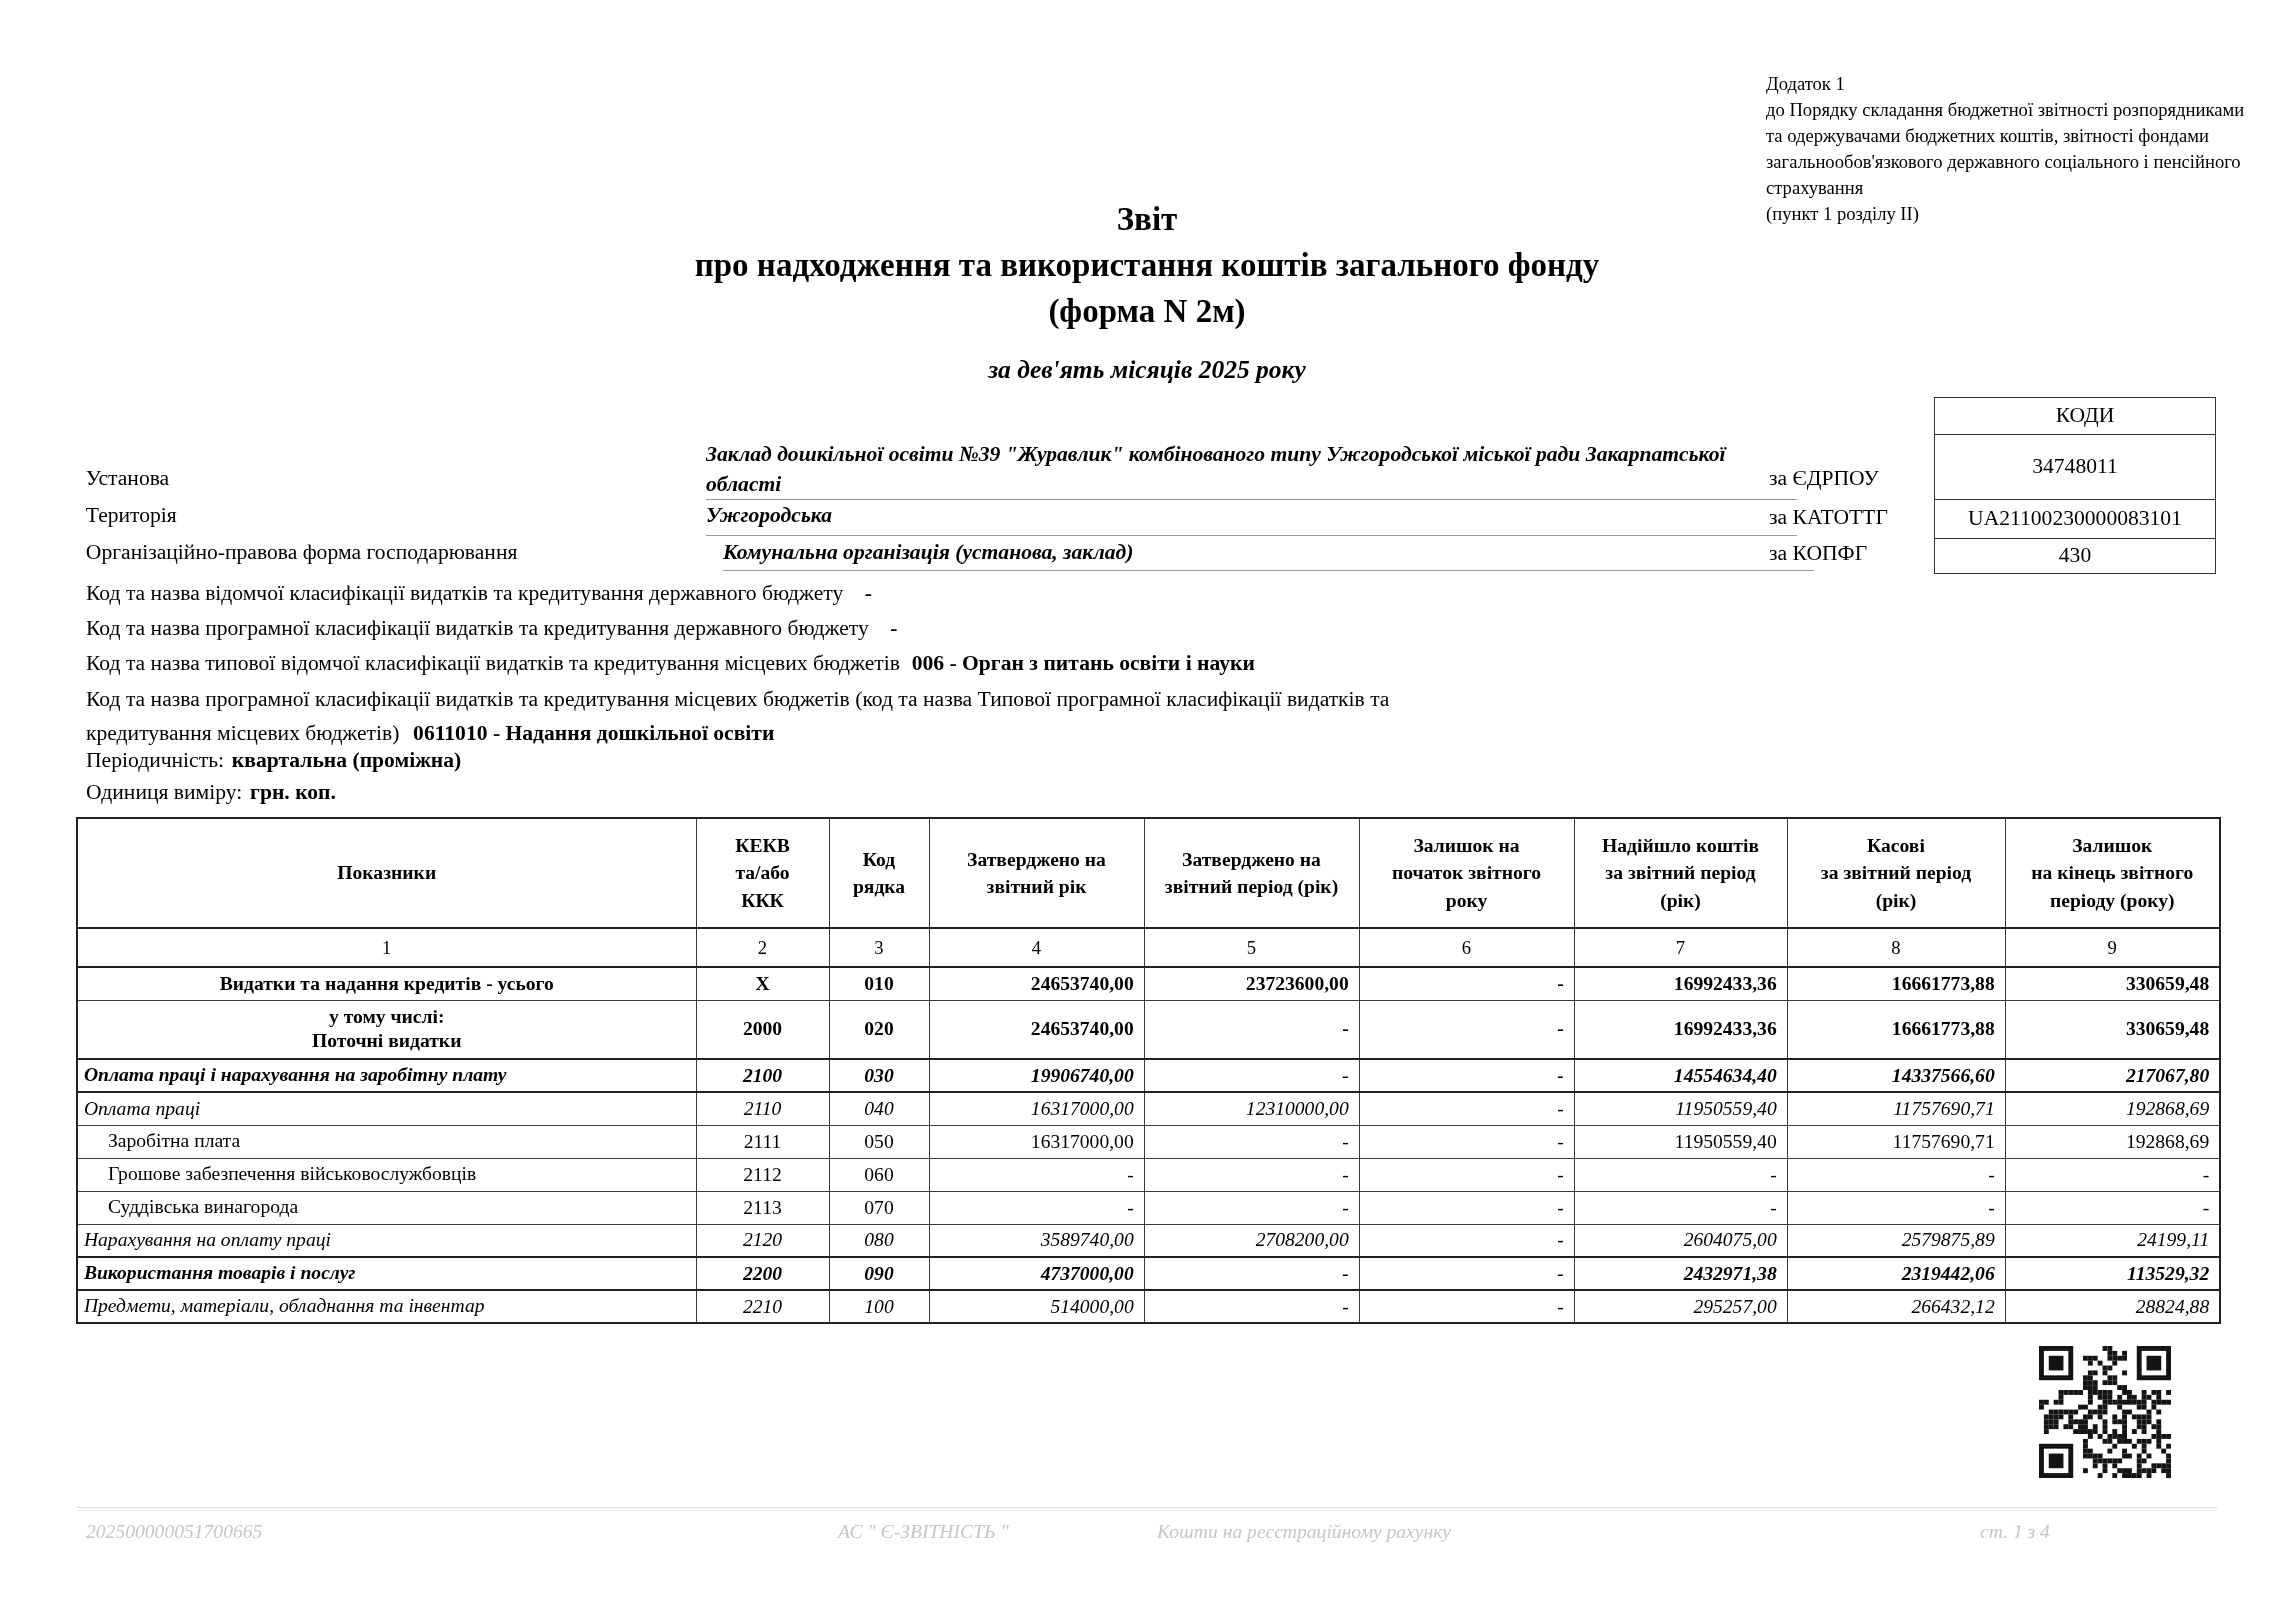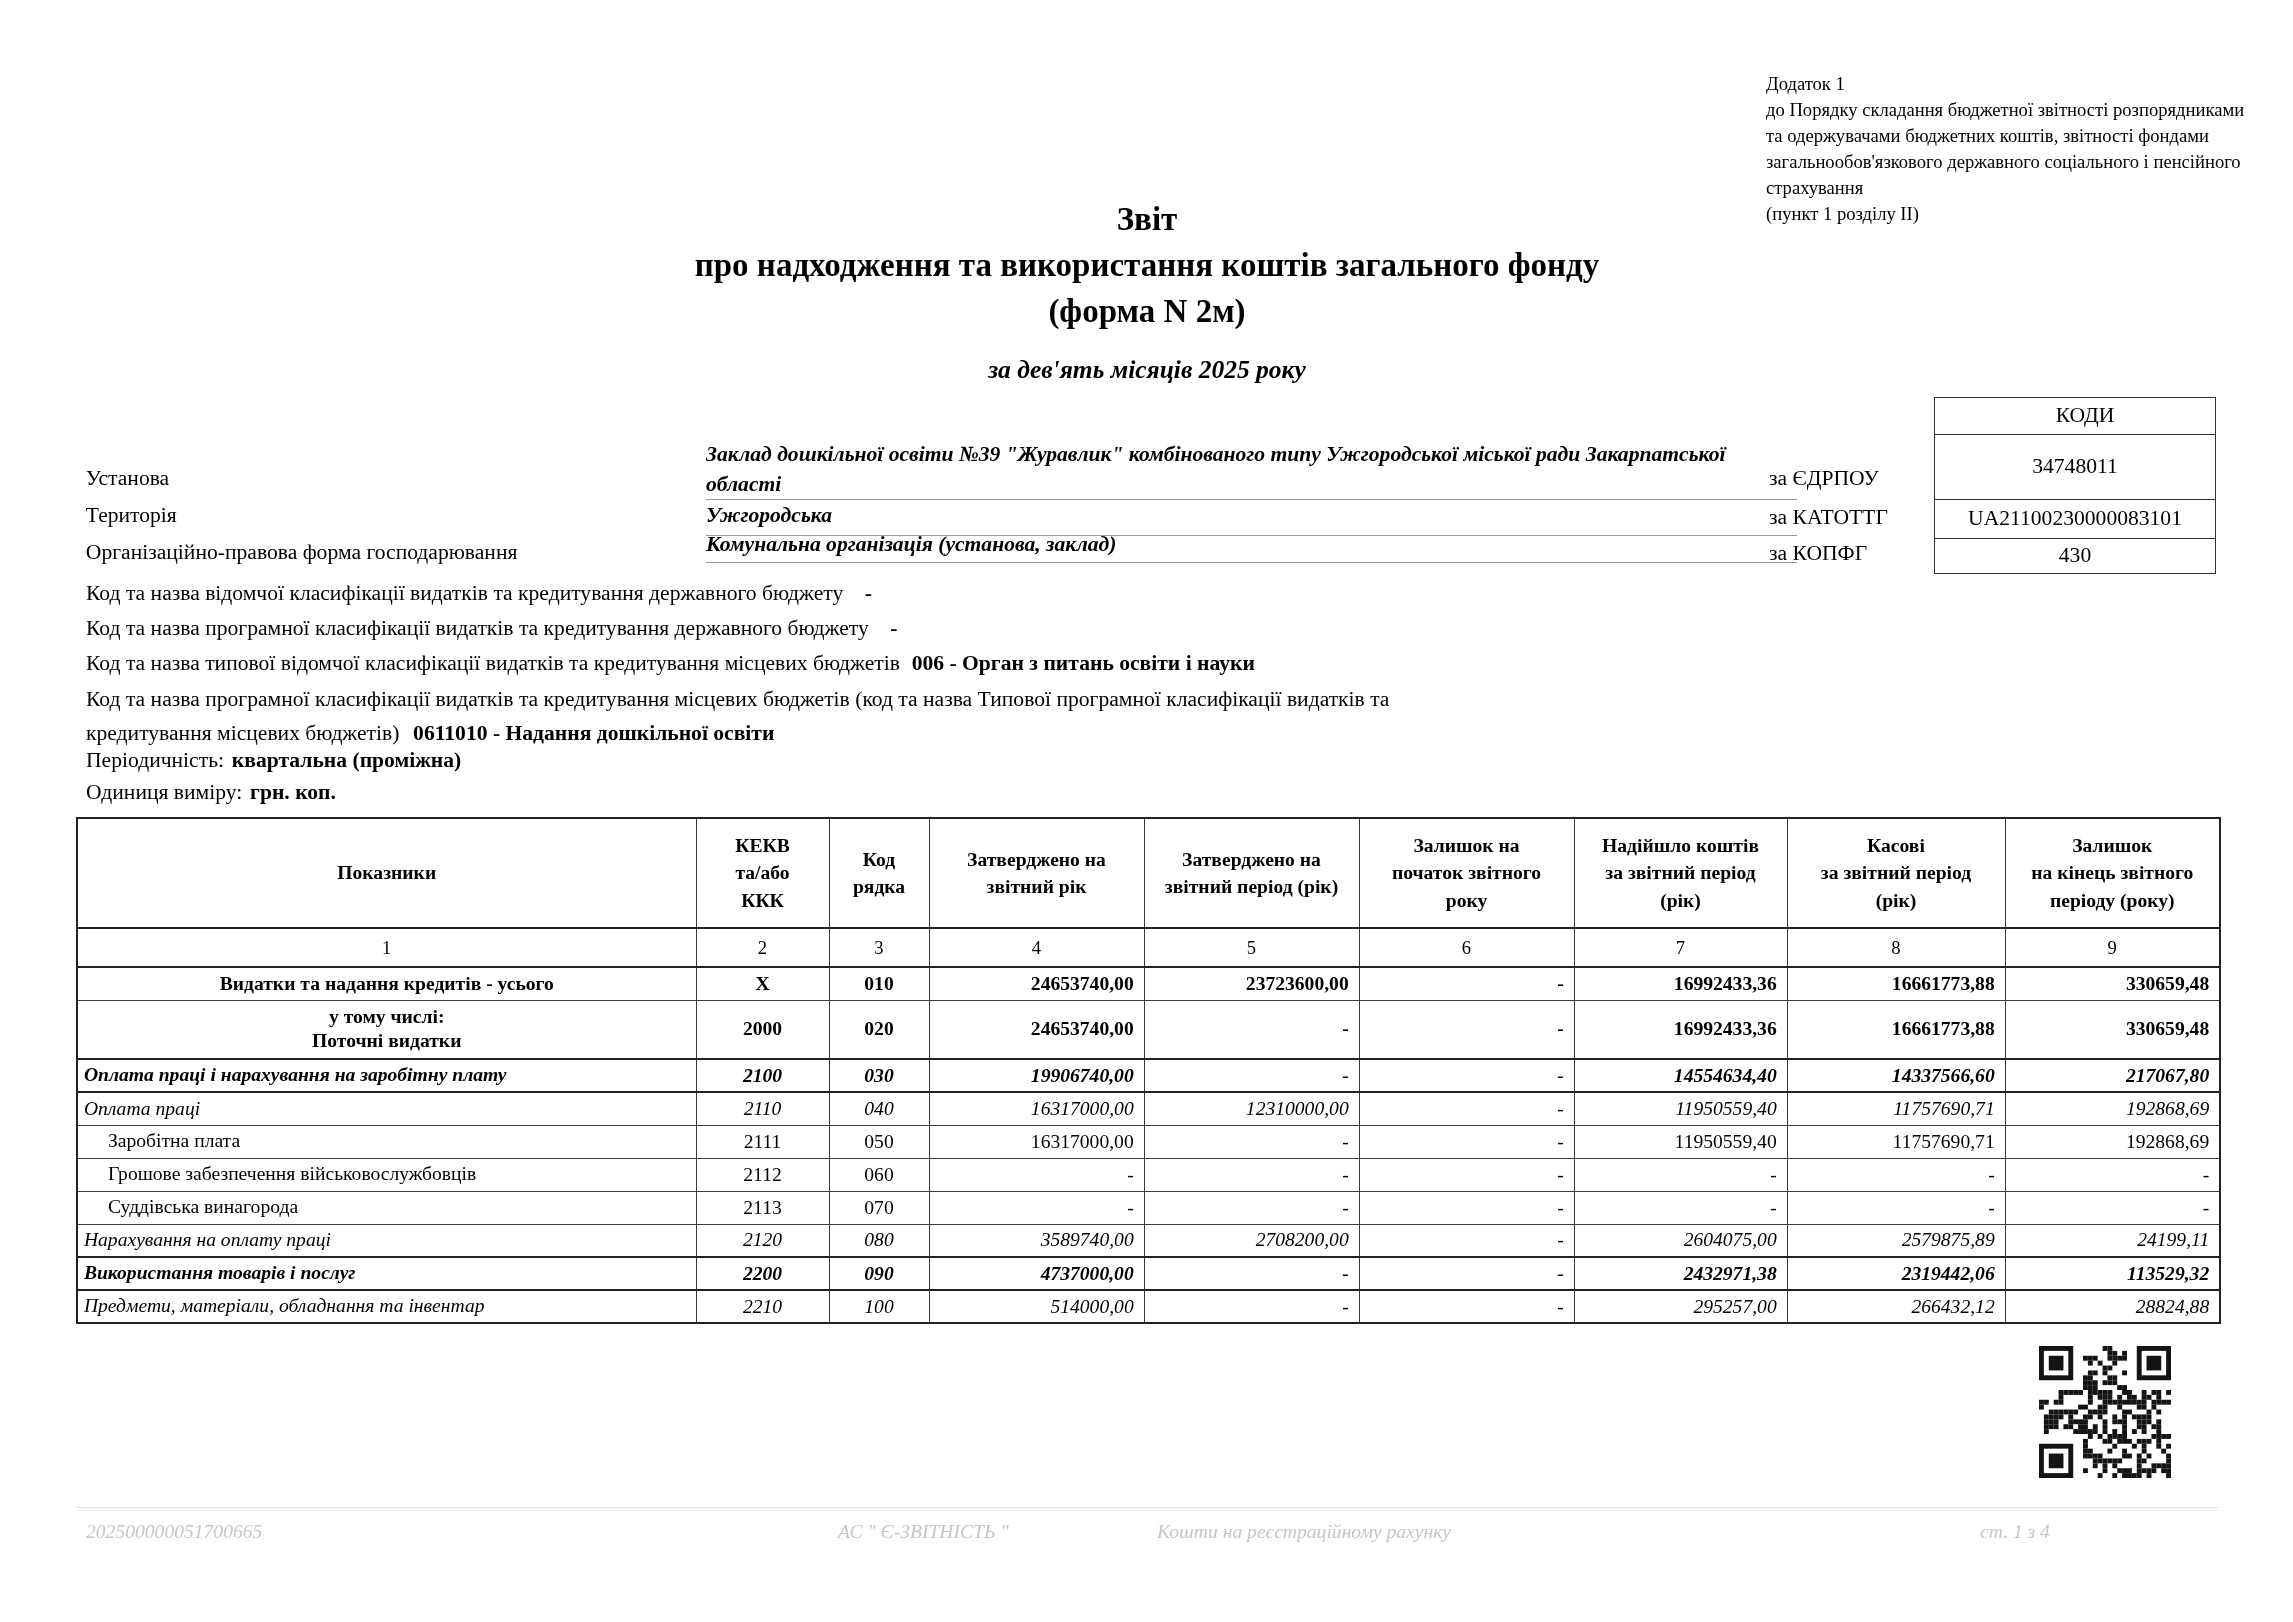--- a/index.html
+++ b/index.html
@@ -85,21 +85,21 @@
     <div class="title-period">за дев'ять місяців 2025 року</div>
   </div>
 
   <div class="org">
     <div class="org-label" style="top:74px;">Установа</div>
     <div class="org-label" style="top:111px;">Територія</div>
     <div class="org-label" style="top:148px;">Організаційно-правова  форма  господарювання</div>
 
     <div class="org-value" style="top:47px; height:61px; line-height:30px;">Заклад дошкільної освіти №39 "Журавлик" комбінованого типу Ужгородської міської ради Закарпатської області</div>
     <div class="org-value" style="top:111px; height:33px;">Ужгородська</div>
-    <div class="org-value" style="top:140px; height:31px;">Комунальна організація (установа, заклад)</div>
+    <div class="org-value" style="top:148px; height:31px;margin-left:17px;">Комунальна організація (установа, заклад)</div>
 
     <div class="code-label" style="top:74px;">за ЄДРПОУ</div>
     <div class="code-label" style="top:113px;">за КАТОТТГ</div>
     <div class="code-label" style="top:149px;">за КОПФГ</div>
 
     <table class="codes-box">
       <tbody>
         <tr>
             <td style="height:37px;padding-left:20px;">КОДИ</td>
           </tr>

